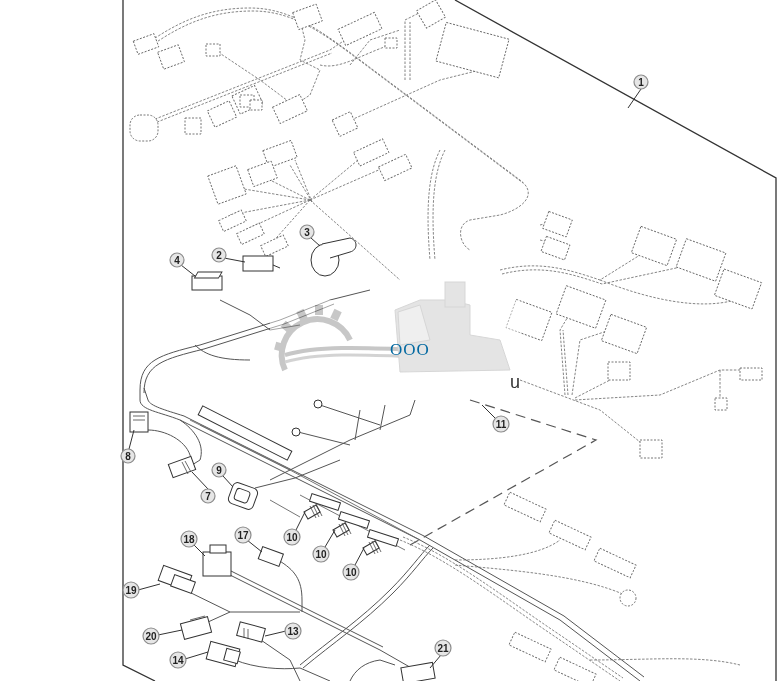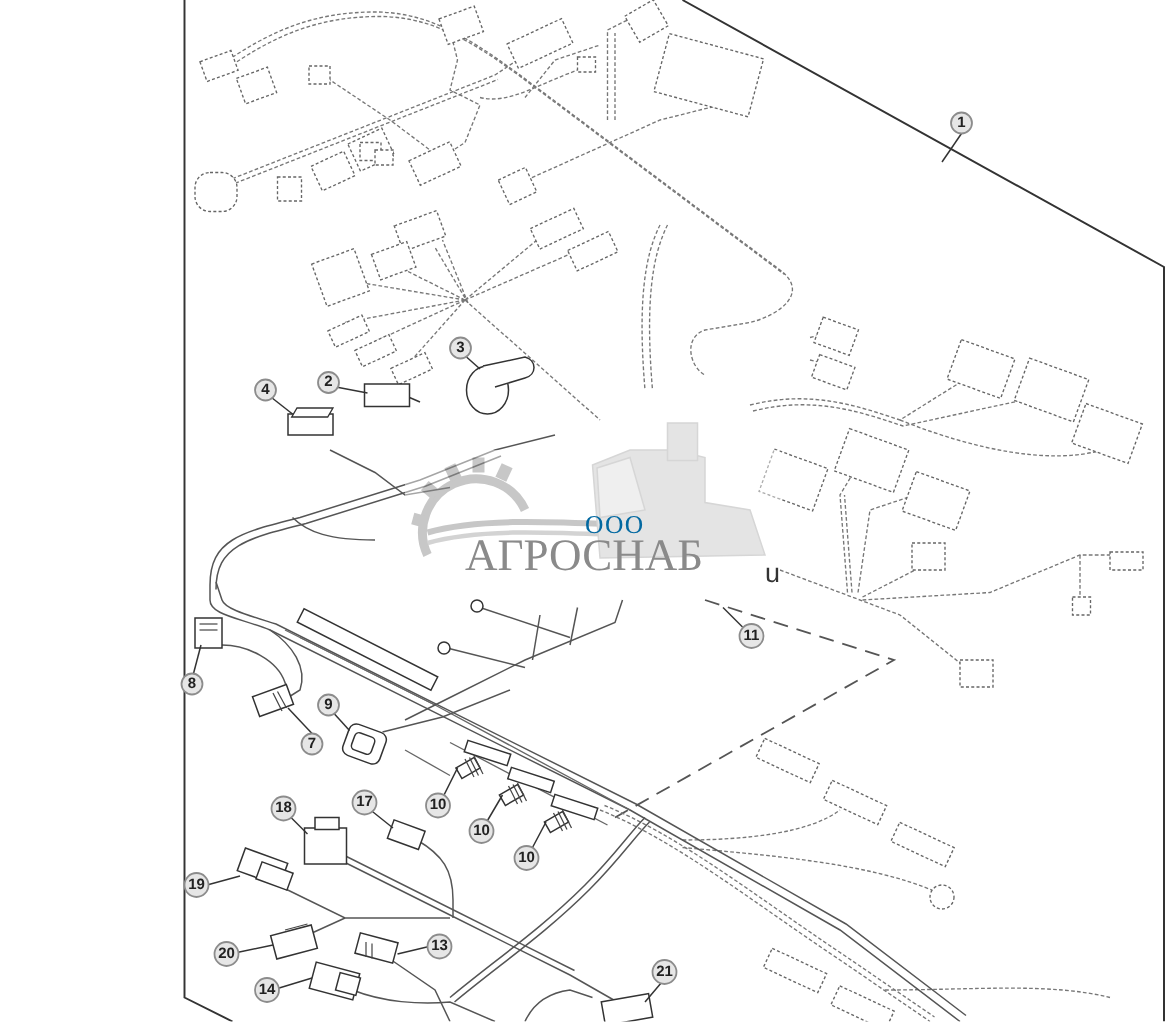--- a/index.html
+++ b/index.html
@@ -340,16 +340,15 @@
     <g fill="#cfcfcf" stroke="#b5b5b5" stroke-width="1">
       <path d="M395,310 L420,300 L450,300 L470,305 L470,335 L500,340 L510,370 L400,372 Z"></path>
       <rect x="445" y="282" width="20" height="25"></rect>
       <path d="M398,312 L420,305 L430,340 L400,345 Z" fill="#e2e2e2"></path>
     </g>
   </g>
 </svg>
 
 <div id="watermark">
   <span id="wm-ooo">ООО</span>
-  <span id="wm-name">АГРОСНАБ</span>
 </div>
 <span id="wm-suffix">u</span>
 </div>
 
 </body></html>

